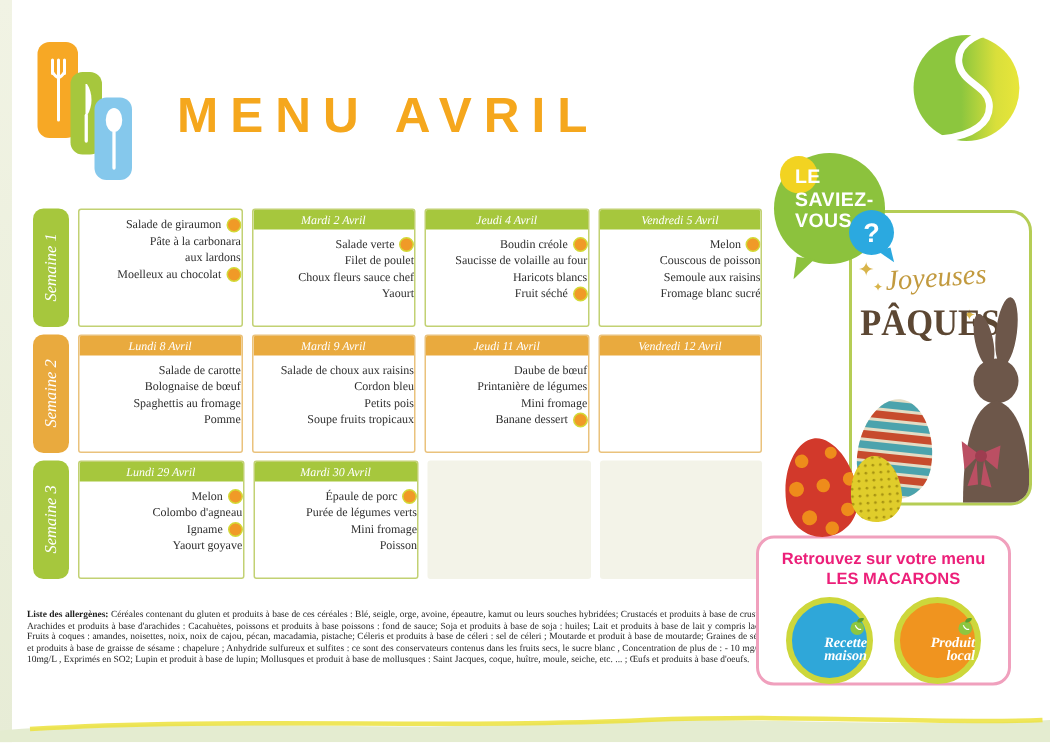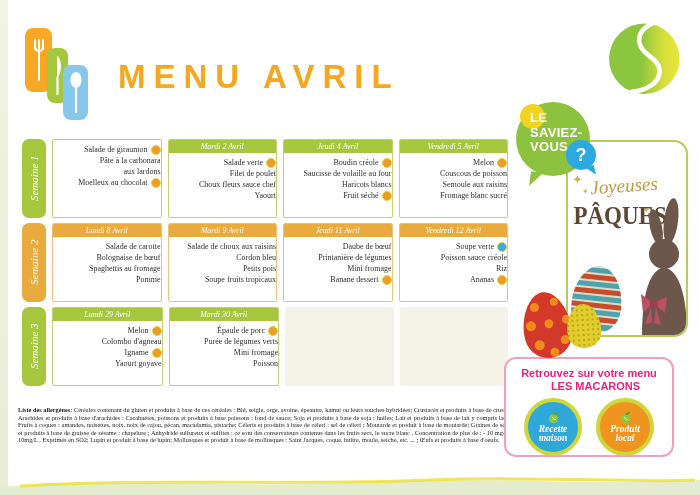--- a/index.html
+++ b/index.html
@@ -78,21 +78,21 @@
   .egg-red{left:521px;top:290px;transform:rotate(-8deg);}
   .egg-yellow{left:566px;top:303px;transform:rotate(-4deg);}
 
   
   .macarons{position:absolute;left:504px;top:357px;width:170px;height:100px;background:#fff;
         border:2px solid #f0a0bd;border-radius:12px;z-index:3;box-sizing:border-box;text-align:center;}
   .mh1{margin-top:8px;font-size:11px;font-weight:800;color:#ec1f79;line-height:13px;}
   .mh2{font-size:11px;font-weight:800;color:#ec1f79;line-height:13px;margin-left:13px;}
   .mrow{display:flex;justify-content:center;gap:14px;margin-top:5px;}
   .macaron{width:50px;height:50px;border-radius:50%;border:4px solid #cdd73b;display:flex;
-        flex-direction:column;align-items:center;justify-content:center;color:#fff;
+        flex-direction:column;align-items:flex-end;justify-content:center;color:#fff;
         font-family:"Liberation Serif",serif;font-style:italic;font-weight:700;
         font-size:9.5px;line-height:9px;}
   .m-maison{background:#2fa7d9;}
   .m-local{background:#f0941f;}
   .macaron .leaf{margin-bottom:1px;}
 
   
   .allergens{position:absolute;left:18px;top:406px;width:500px;margin:0;
         font-family:"Liberation Serif",serif;font-size:6.3px;line-height:7.5px;color:#1c1c1c;
         text-align:justify;}
@@ -285,36 +285,20 @@
             </div>
             <div class="menu-item">
               <span class="mi-text">Banane dessert</span>
               <span class="mi-badge" style="background: rgb(240, 154, 39);"></span>
             </div>
           </div>
         </div>
         <div class="day-card orange">
           <div class="day-header">
             <span>Vendredi 12 Avril</span>
-          </div>
-          <div class="day-body">
-            <div class="menu-item">
-              <span class="mi-text">Soupe verte</span>
-              <span class="mi-badge" style="background: rgb(63, 169, 217);"></span>
-            </div>
-            <div class="menu-item">
-              <span class="mi-text">Poisson sauce créole</span>
-            </div>
-            <div class="menu-item">
-              <span class="mi-text">Riz</span>
-            </div>
-            <div class="menu-item">
-              <span class="mi-text">Ananas</span>
-              <span class="mi-badge" style="background: rgb(240, 154, 39);"></span>
-            </div>
           </div>
         </div>
       </div>
       <div class="week-row">
         <div class="week-tab green">
           <span class="week-tab-label">Semaine 3</span>
         </div>
         <div class="day-card green">
           <div class="day-header">
             <span>Lundi 29 Avril</span>

